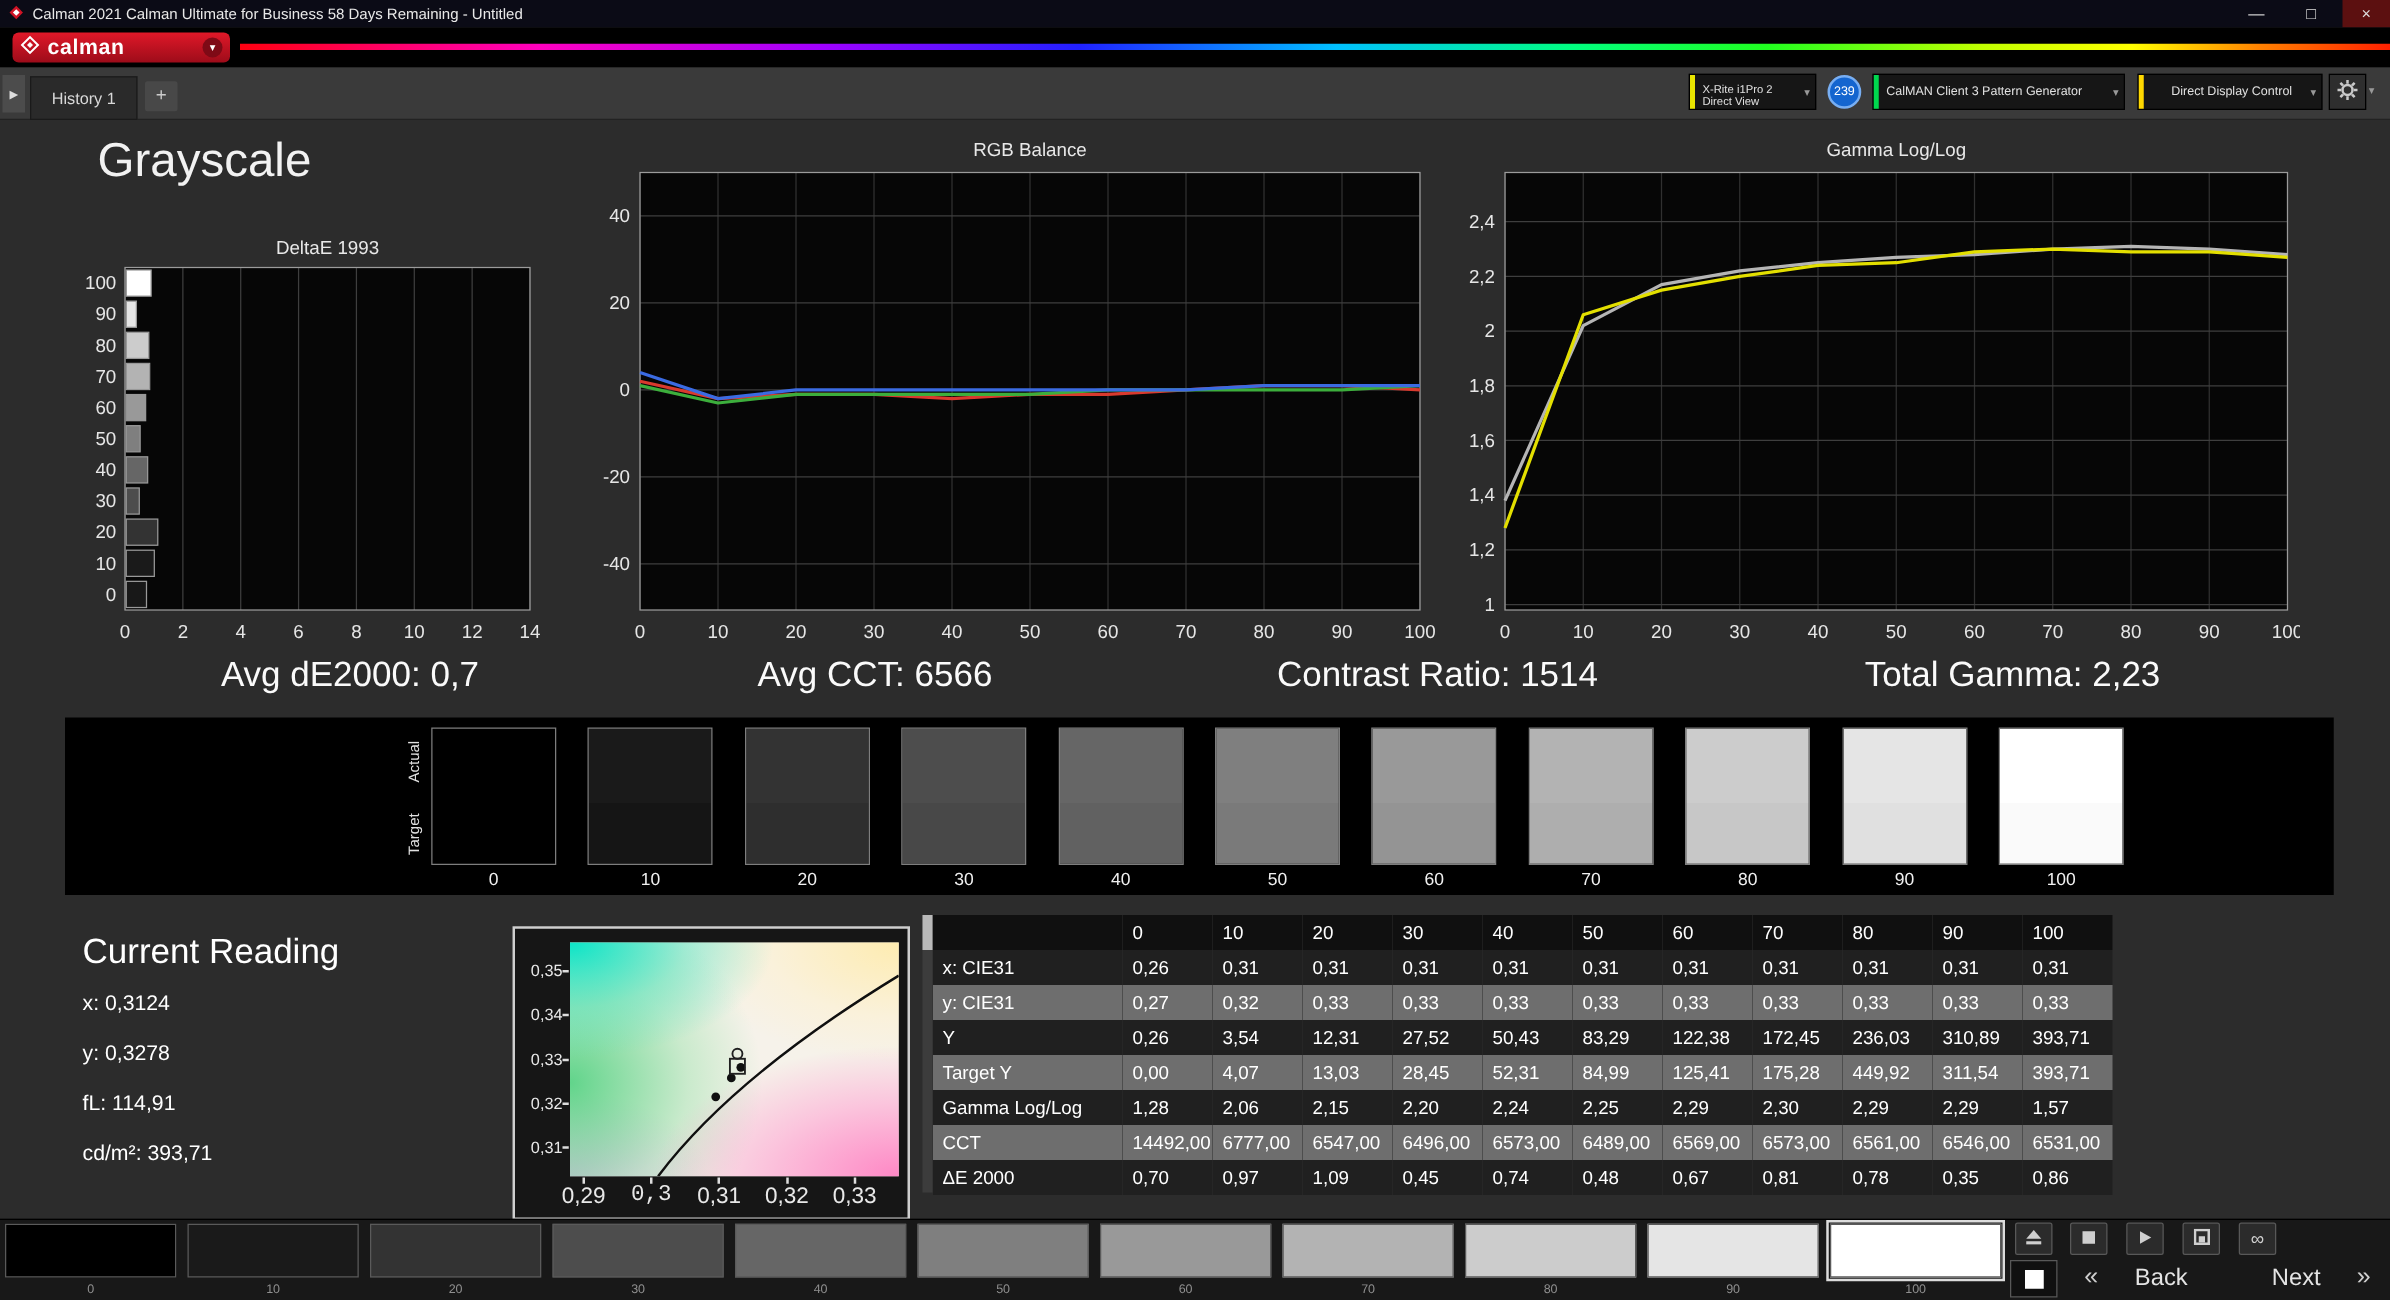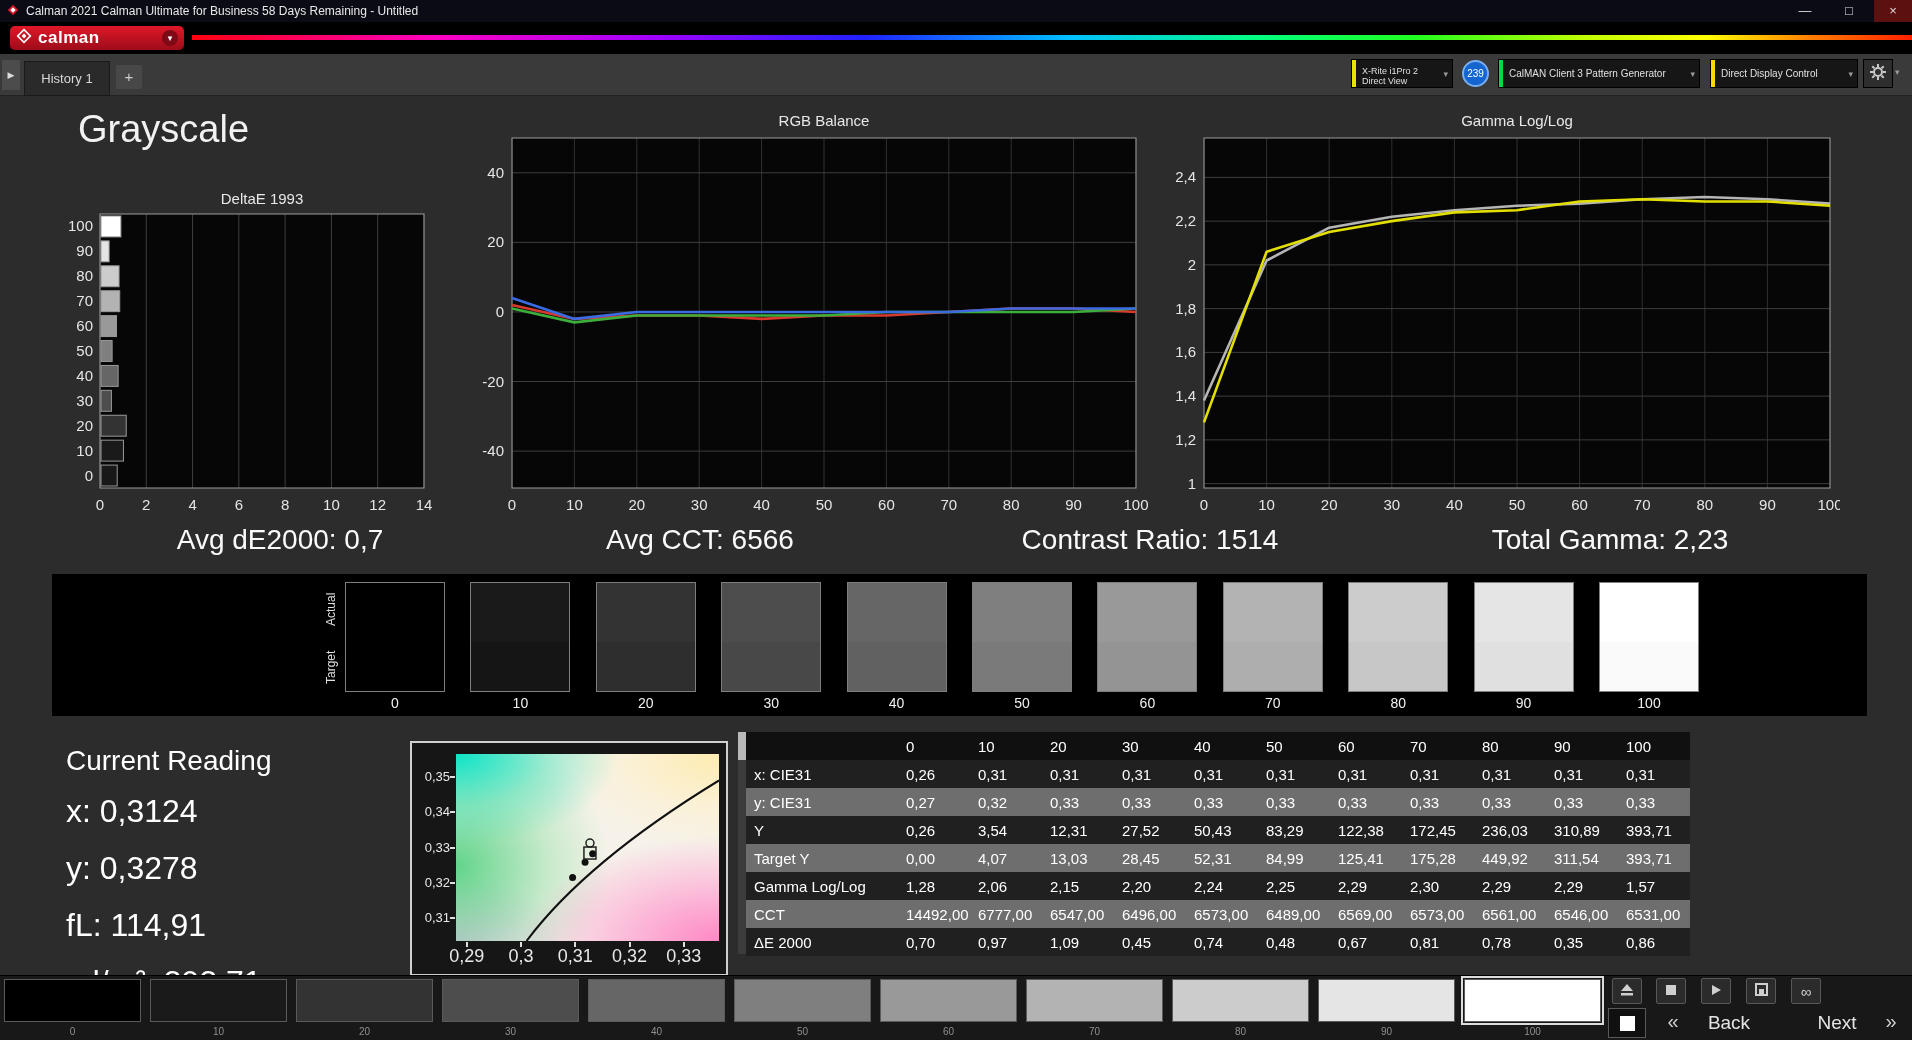--- a/index.html
+++ b/index.html
@@ -25,21 +25,21 @@
   .tabbar{position:absolute;left:0;top:54px;width:100%;height:42px;background:#3a3a3a;border-bottom:1px solid #222}
   .tab-scroll{position:absolute;left:2px;top:6px;width:18px;height:30px;background:#4c4c4c;color:#ddd;font-size:9px;text-align:center;line-height:30px}
   .tab{position:absolute;left:24px;top:7px;width:86px;height:35px;background:#2a2a2a;border:1px solid #1a1a1a;color:#d8d8d8;font-size:13px;text-align:center;line-height:33px}
   .tab-add{position:absolute;left:116px;top:11px;width:26px;height:24px;background:#484848;border-radius:2px;color:#ccc;font-size:15px;text-align:center;line-height:24px}
   .dev-btn{position:absolute;background:#161616;border:1px solid #000;color:#e0e0e0;text-align:left}
   .dev-btn .stripe{position:absolute;left:0;top:0;bottom:0;width:4px}
   .dev-btn .caret{position:absolute;right:4px;top:50%;transform:translateY(-50%);font-size:9px;color:#999}
   .meter-btn{left:1351px;top:5px;width:102px;height:29px;font-size:9px;line-height:10px;padding:4px 12px 0 10px}
   .badge{position:absolute;left:1462px;top:6px;width:27px;height:27px;border-radius:50%;background:#1465cf;border:2px solid #78aef2;color:#fff;font-size:10px;text-align:center;line-height:23px}
   .patgen-btn{left:1498px;top:5px;width:202px;height:29px;font-size:10px;line-height:27px;padding-left:10px}
-  .dispctl-btn{left:1710px;top:5px;width:148px;height:29px;font-size:10px;line-height:27px;padding-left:10px}
+  .dispctl-btn{left:1710px;top:5px;width:148px;height:29px;font-size:10px;line-height:27px;padding-left:26px}
   .gear-btn{position:absolute;left:1863px;top:5px;width:30px;height:29px;background:#2e2e2e;border:1px solid #000;display:flex;align-items:center;justify-content:center}
   .gear-caret{position:absolute;left:1895px;top:13px;font-size:9px;color:#999}
 
   
   .page-title{position:absolute;left:78px;top:108px;font-size:38px;font-weight:400;color:#f2f2f2}
 
   
   .chart{position:absolute}
   .chart-title{font-size:15px;color:#e8e8e8;height:20px;text-align:center}
   .chart svg{display:block}
@@ -60,21 +60,21 @@
   .swatch-strip{position:absolute;left:52px;top:574px;width:1815px;height:142px;background:#000}
   .vlabel{position:absolute;left:272px;width:16px;writing-mode:vertical-rl;transform:rotate(180deg);font-size:12px;color:#e0e0e0;text-align:center}
   .vlabel.actual{top:6px;height:58px}
   .vlabel.target{top:64px;height:58px}
   .swatch{position:absolute;top:8px;width:100px;height:110px;border:1px solid #7e7e7e}
   .swatch-label{position:absolute;top:121px;width:100px;text-align:center;font-size:14px;color:#f0f0f0}
 
   
   .reading{position:absolute;left:66px;top:745px;color:#fff}
   .reading h2{font-size:28px;font-weight:400;margin-bottom:16px}
-  .reading .line{font-size:32px;margin-bottom:20px}
+  .reading .line{font-size:17px;margin-bottom:20px}
 
   
   .cie-box{position:absolute;left:410px;top:741px;width:318px;height:235px;background:#161616;border:2px solid #cfcfcf}
   .cie-plot{position:absolute;left:44px;top:11px;width:263px;height:187px;
     background:
       radial-gradient(120% 90% at 100% 100%, rgba(255,130,195,.95) 0%, rgba(255,160,210,.55) 35%, rgba(255,200,230,0) 62%),
       radial-gradient(100% 80% at 0% 0%, rgba(0,228,198,.95) 0%, rgba(80,228,190,.5) 35%, rgba(150,240,220,0) 62%),
       radial-gradient(90% 120% at 0% 60%, rgba(60,205,115,.8) 0%, rgba(120,220,150,.35) 40%, rgba(200,240,200,0) 65%),
       radial-gradient(70% 60% at 0% 100%, rgba(205,150,230,.55) 0%, rgba(225,190,240,0) 60%),
       radial-gradient(100% 80% at 100% 0%, rgba(255,235,170,.9) 0%, rgba(255,240,200,.45) 40%, rgba(255,250,230,0) 65%),
@@ -369,21 +369,21 @@
       <div class="cie-ylab" style="top: 131.783px;">0,32</div>
       <div class="cie-ytick" style="top: 138.783px;"></div>
       <div class="cie-ylab" style="top: 96.5px;">0,33</div>
       <div class="cie-ytick" style="top: 103.5px;"></div>
       <div class="cie-ylab" style="top: 61.217px;">0,34</div>
       <div class="cie-ytick" style="top: 68.217px;"></div>
       <div class="cie-ylab" style="top: 25.934px;">0,35</div>
       <div class="cie-ytick" style="top: 32.934px;"></div>
       <div class="cie-xlab" style="left: 34.8454px;">0,29</div>
       <div class="cie-xtick" style="left: 53.8454px;"></div>
-      <div class="cie-xlab" style="left: 89.0722px;">0,3</div>
+      <div class="cie-xlab" style="left: 89.0722px; font-family: Liberation Mono, monospace;">0,3</div>
       <div class="cie-xtick" style="left: 108.072px;"></div>
       <div class="cie-xlab" style="left: 143.299px;">0,31</div>
       <div class="cie-xtick" style="left: 162.299px;"></div>
       <div class="cie-xlab" style="left: 197.526px;">0,32</div>
       <div class="cie-xtick" style="left: 216.526px;"></div>
       <div class="cie-xlab" style="left: 251.753px;">0,33</div>
       <div class="cie-xtick" style="left: 270.753px;"></div>
     </div>
 
   <div class="table-wrap">

